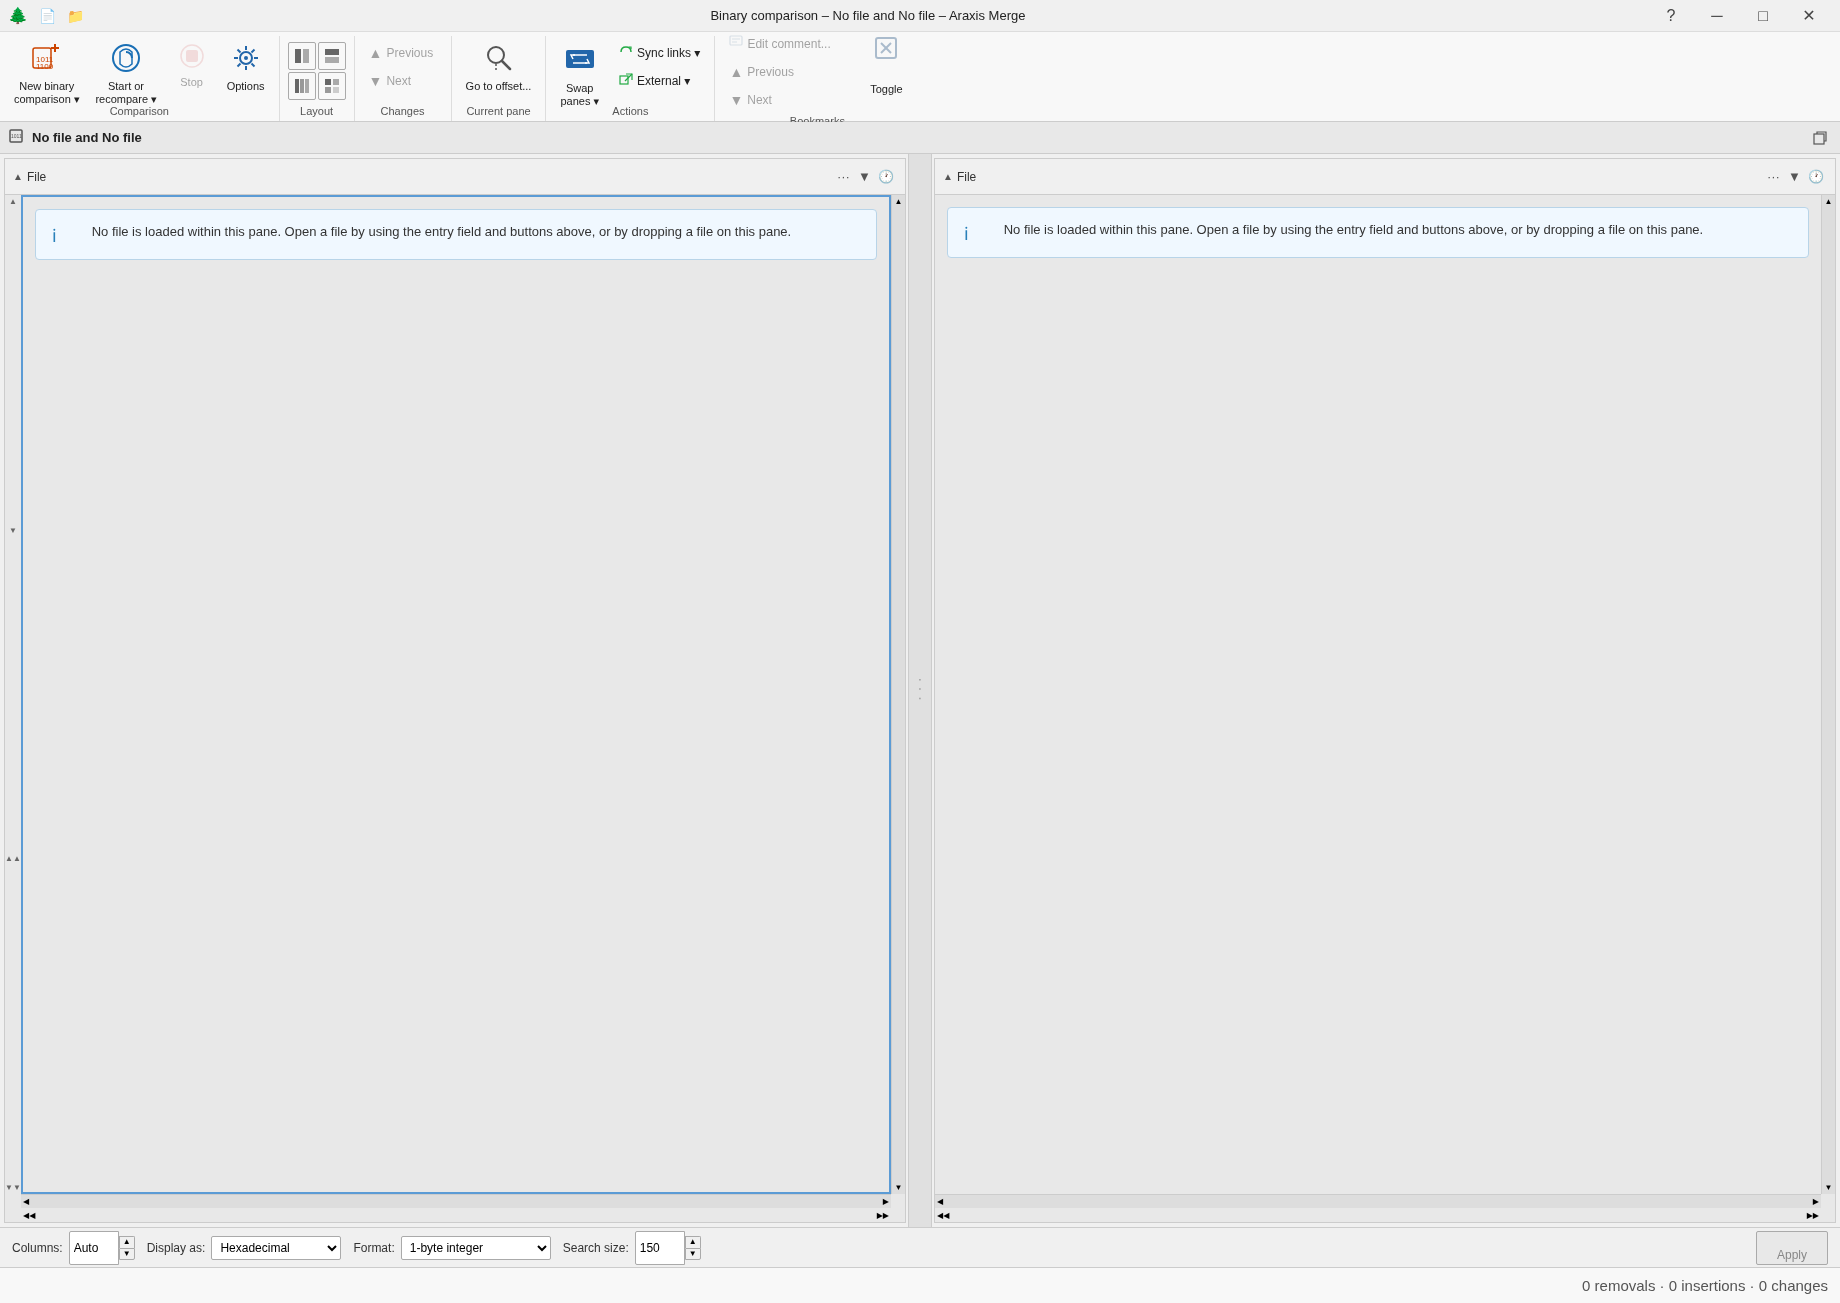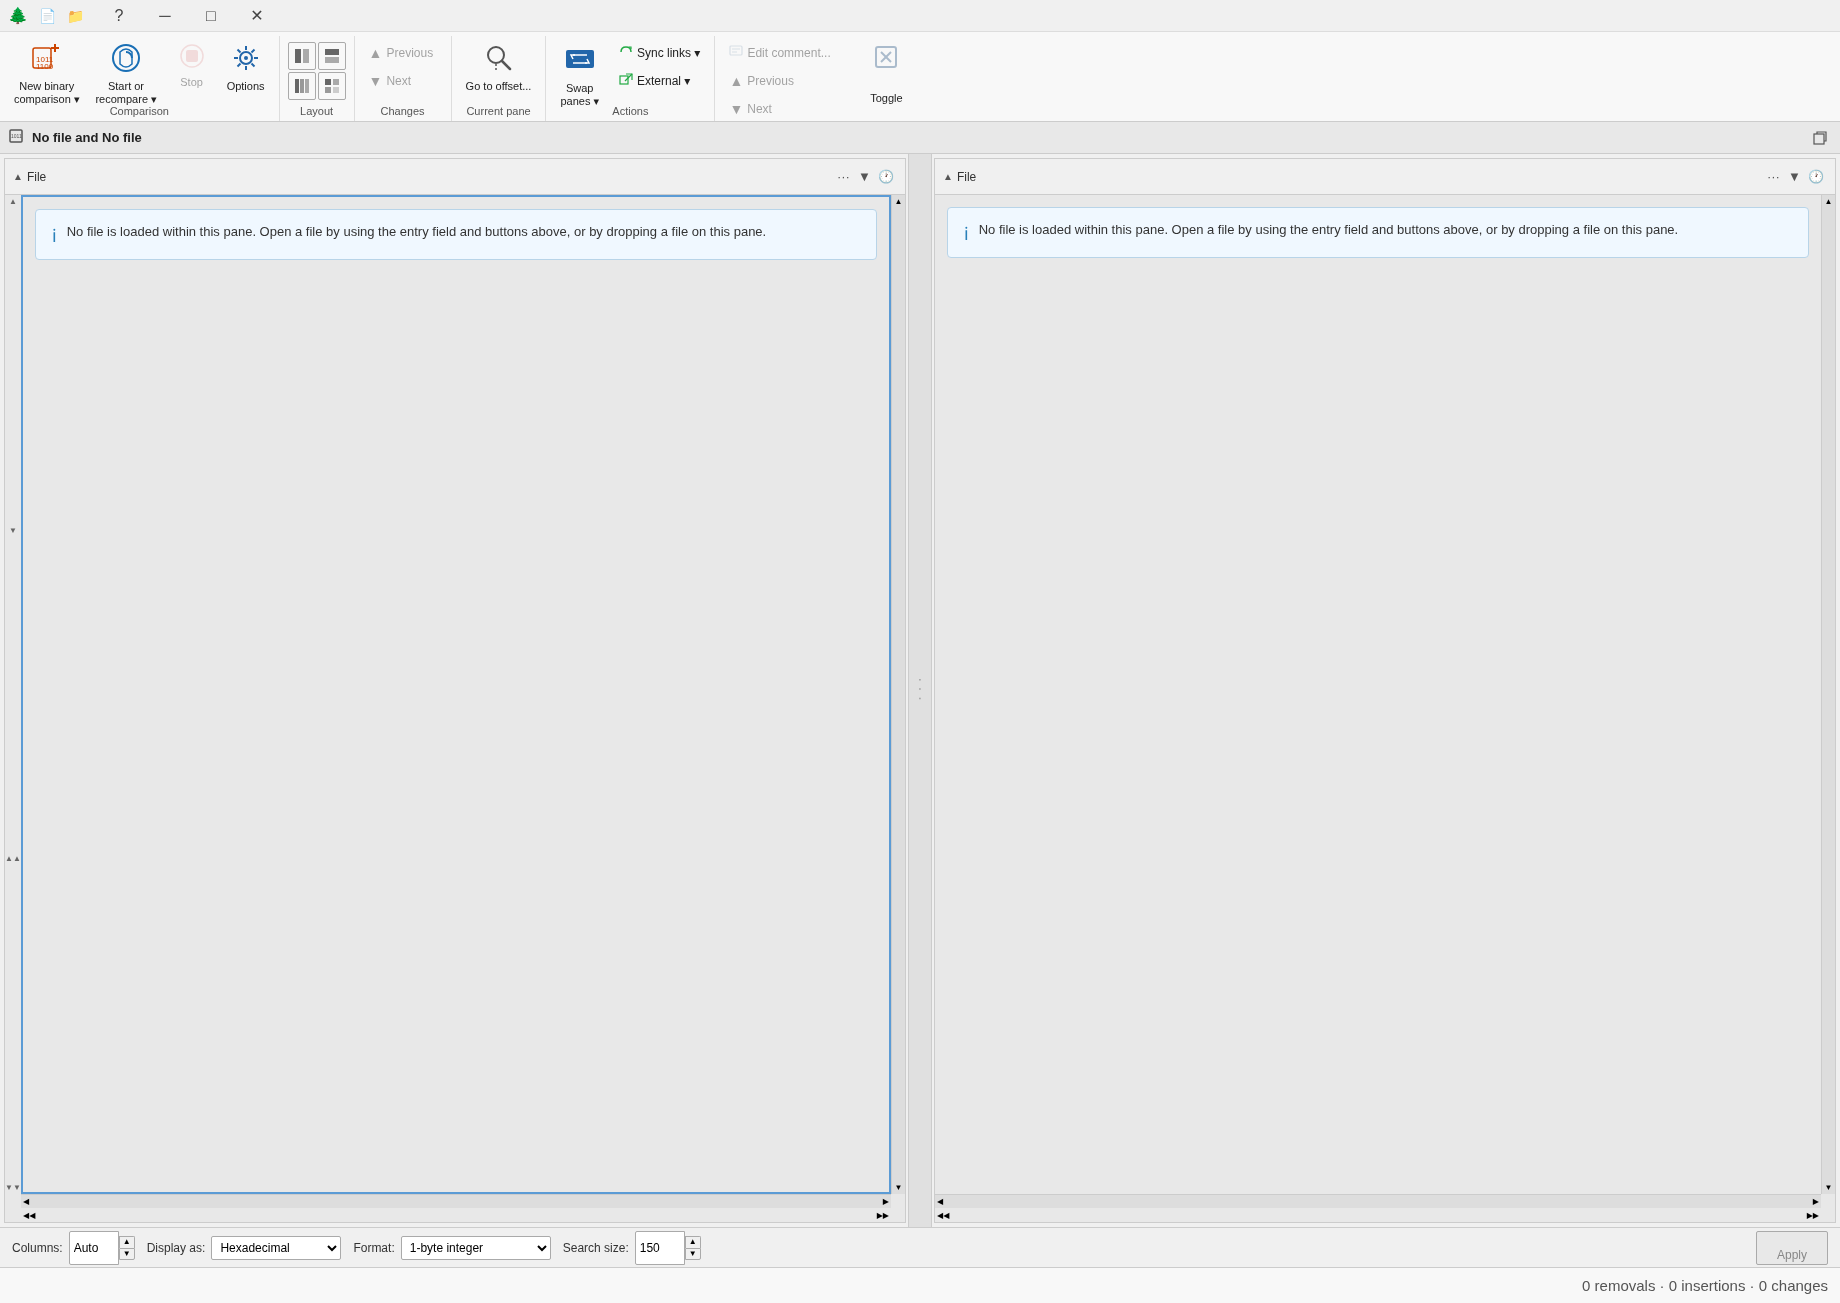--- a/index.html
+++ b/index.html
@@ -222,20 +222,21 @@
     .pane-info-icon {
       color: #2980b9;
       font-size: 18px;
       flex-shrink: 0;
       margin-top: 1px;
     }
     .pane-info-text {
       font-size: 13px;
       color: #333;
       line-height: 1.5;
+      margin-left: 25px;
     }
 
     
     .pane-divider {
       width: 24px;
       background: #e0e0e0;
       display: flex;
       flex-direction: column;
       align-items: center;
       justify-content: center;
@@ -326,20 +327,21 @@
   </style>
 </head>
 <body>
 
 <div class="title-bar">
   <div class="title-bar-icon">🌲</div>
   <div class="title-bar-controls">
     <button title="New">📄</button>
     <button title="Open">📁</button>
   </div>
+  <div class="title-text">Binary comparison – No file and No file – Araxis Merge</div>
   <div class="title-win-buttons">
     <button class="win-btn">?</button>
     <button class="win-btn">─</button>
     <button class="win-btn">□</button>
     <button class="win-btn close">✕</button>
   </div>
 </div>
 
 <div class="ribbon">
 
@@ -506,21 +508,21 @@
               <line x1="13" y1="1" x2="6" y2="8" stroke="#22aa44" stroke-width="1.2"></line>
             </svg>
           </span>
           <span>External ▾</span>
         </button>
       </div>
     </div>
     <div class="ribbon-label">Actions</div>
   </div>
 
-  <div class="ribbon-group" style="border-right:none;">
+  <div class="ribbon-group" style="border-right:none;justify-content:center;">
     <div class="ribbon-items">
       <div class="ribbon-small-group" style="width:130px;">
         <button class="ribbon-btn-small disabled">
           <span class="btn-icon-sm">
             <svg width="14" height="14" viewBox="0 0 14 14">
               <rect x="1" y="1" width="12" height="9" rx="1" fill="none" stroke="#aabbcc" stroke-width="1.2"></rect>
               <line x1="3" y1="4" x2="11" y2="4" stroke="#aabbcc" stroke-width="1"></line>
               <line x1="3" y1="7" x2="8" y2="7" stroke="#aabbcc" stroke-width="1"></line>
             </svg>
           </span>

